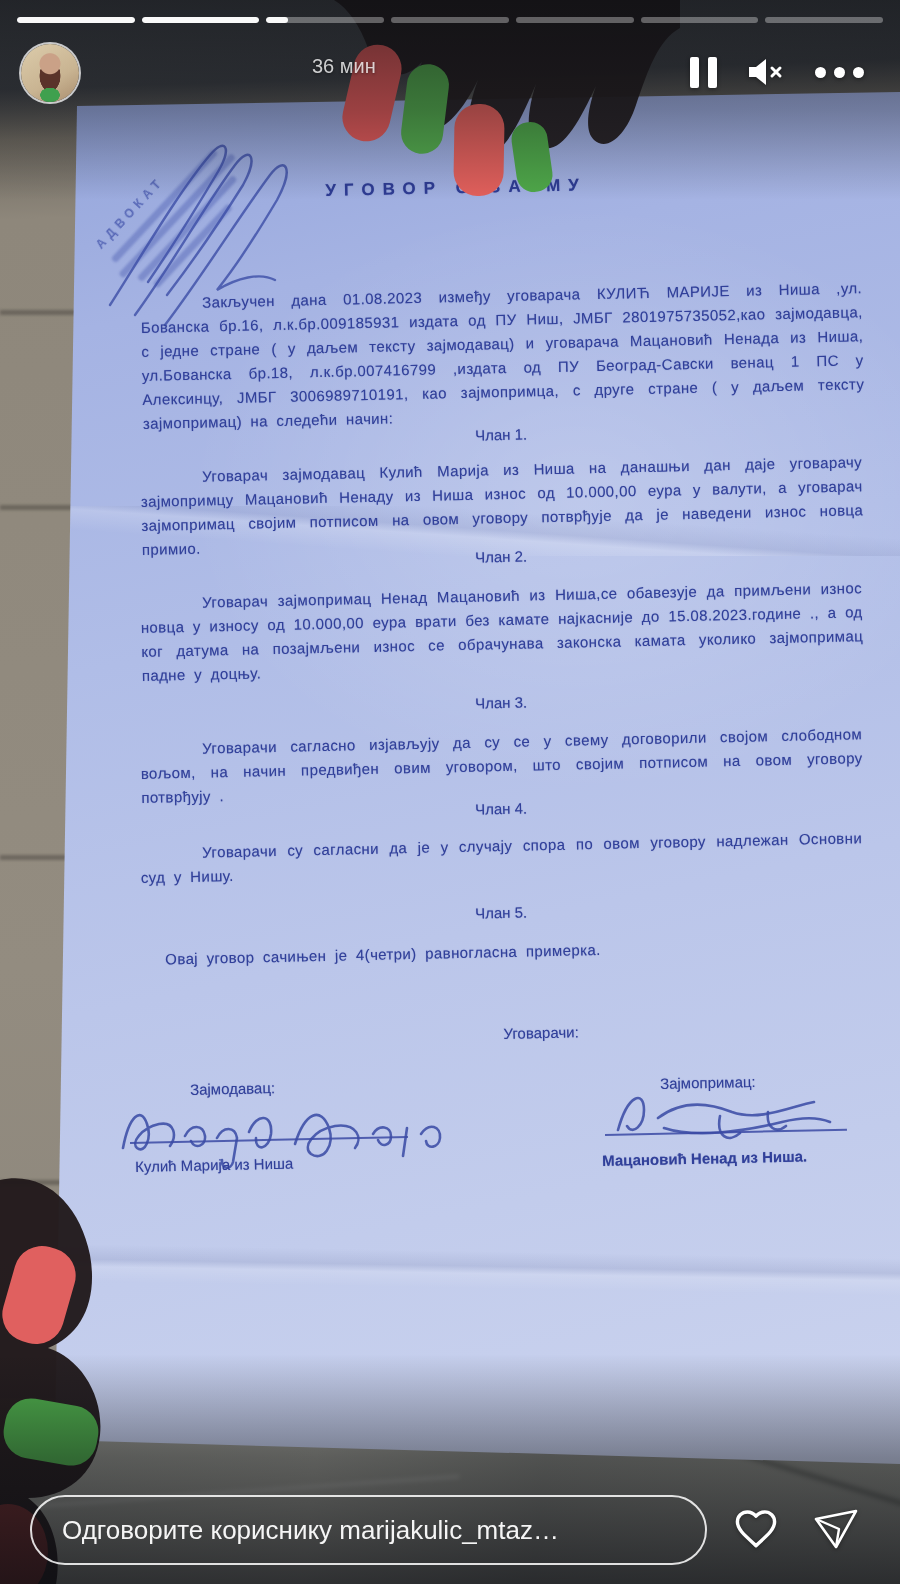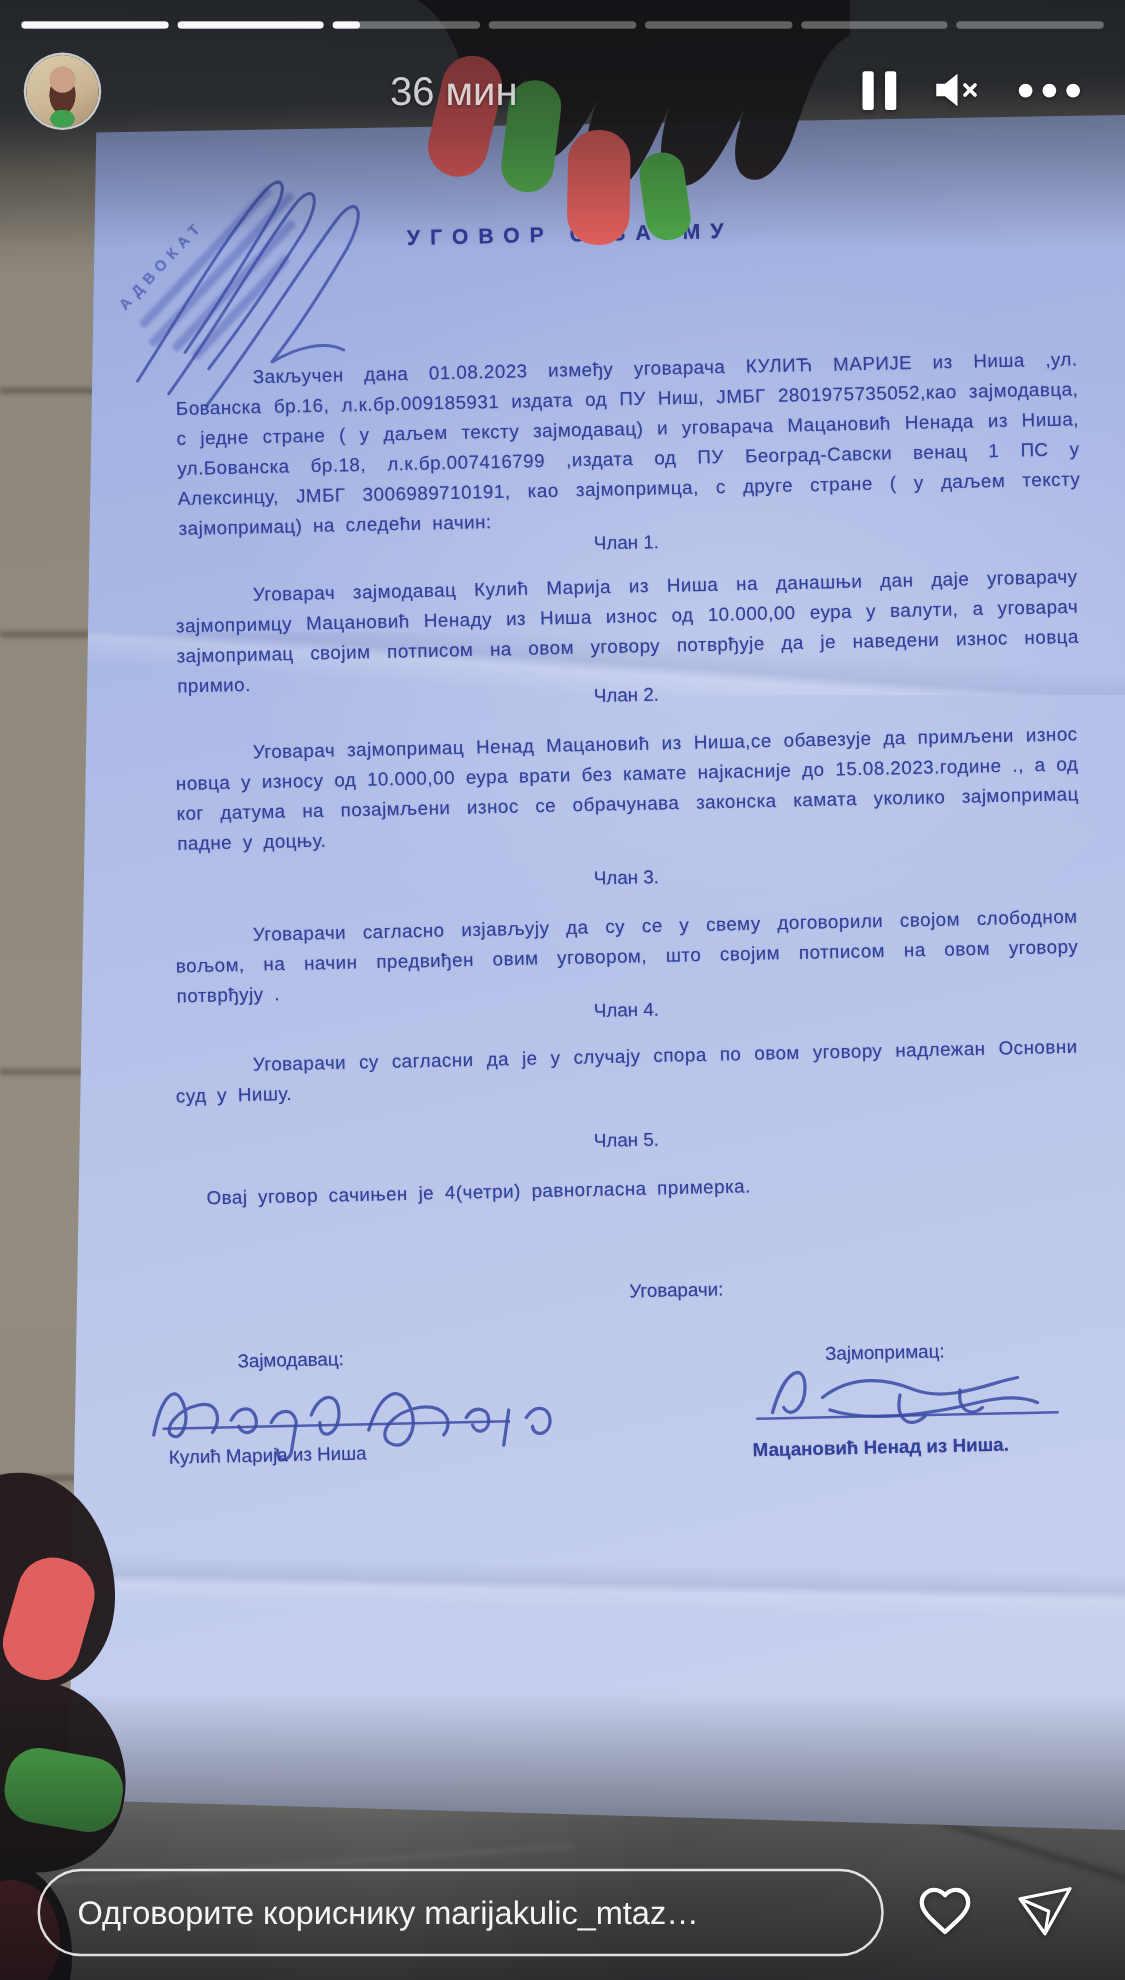--- a/index.html
+++ b/index.html
@@ -66,21 +66,21 @@
   .id-row{position:absolute;left:0;top:36px;width:100%;height:76px;}
   .avatar{position:absolute;left:21px;top:8px;width:58px;height:58px;border-radius:50%;
     box-shadow:0 0 0 2px rgba(255,255,255,.75);
     background:
       radial-gradient(circle at 50% 34%,#caa187 0 10px,rgba(202,161,135,0) 11px),
       radial-gradient(ellipse 16px 12px at 50% 88%,#3fa04e 0 60%,rgba(63,160,78,0) 62%),
       radial-gradient(ellipse 17px 25px at 50% 55%,#5a332a 0 60%,rgba(90,51,42,0) 63%),
       linear-gradient(150deg,#dcccab,#c9b492 60%,#a98d6e);}
   .username{position:absolute;left:95px;top:18px;font-size:25px;font-weight:bold;color:#fff;
     text-shadow:0 1px 3px rgba(0,0,0,.45);}
-  .time{position:absolute;left:312px;top:19px;font-size:32px;color:rgba(255,255,255,.78);
+  .time{position:absolute;left:312px;top:19px;font-size:20px;color:rgba(255,255,255,.78);
     text-shadow:0 1px 3px rgba(0,0,0,.45);}
   .actions{position:absolute;right:36px;top:20px;display:flex;align-items:center;gap:30px;
     filter:drop-shadow(0 1px 2px rgba(0,0,0,.45));}
   .pause{display:flex;gap:9px;cursor:pointer;}
   .pause span{display:block;width:9px;height:31px;background:#fff;border-radius:2px;}
   .dots{display:flex;gap:8px;cursor:pointer;}
   .dots span{width:11px;height:11px;border-radius:50%;background:#fff;}
 
   
   .footer{position:absolute;left:0;top:1488px;width:100%;height:84px;}

